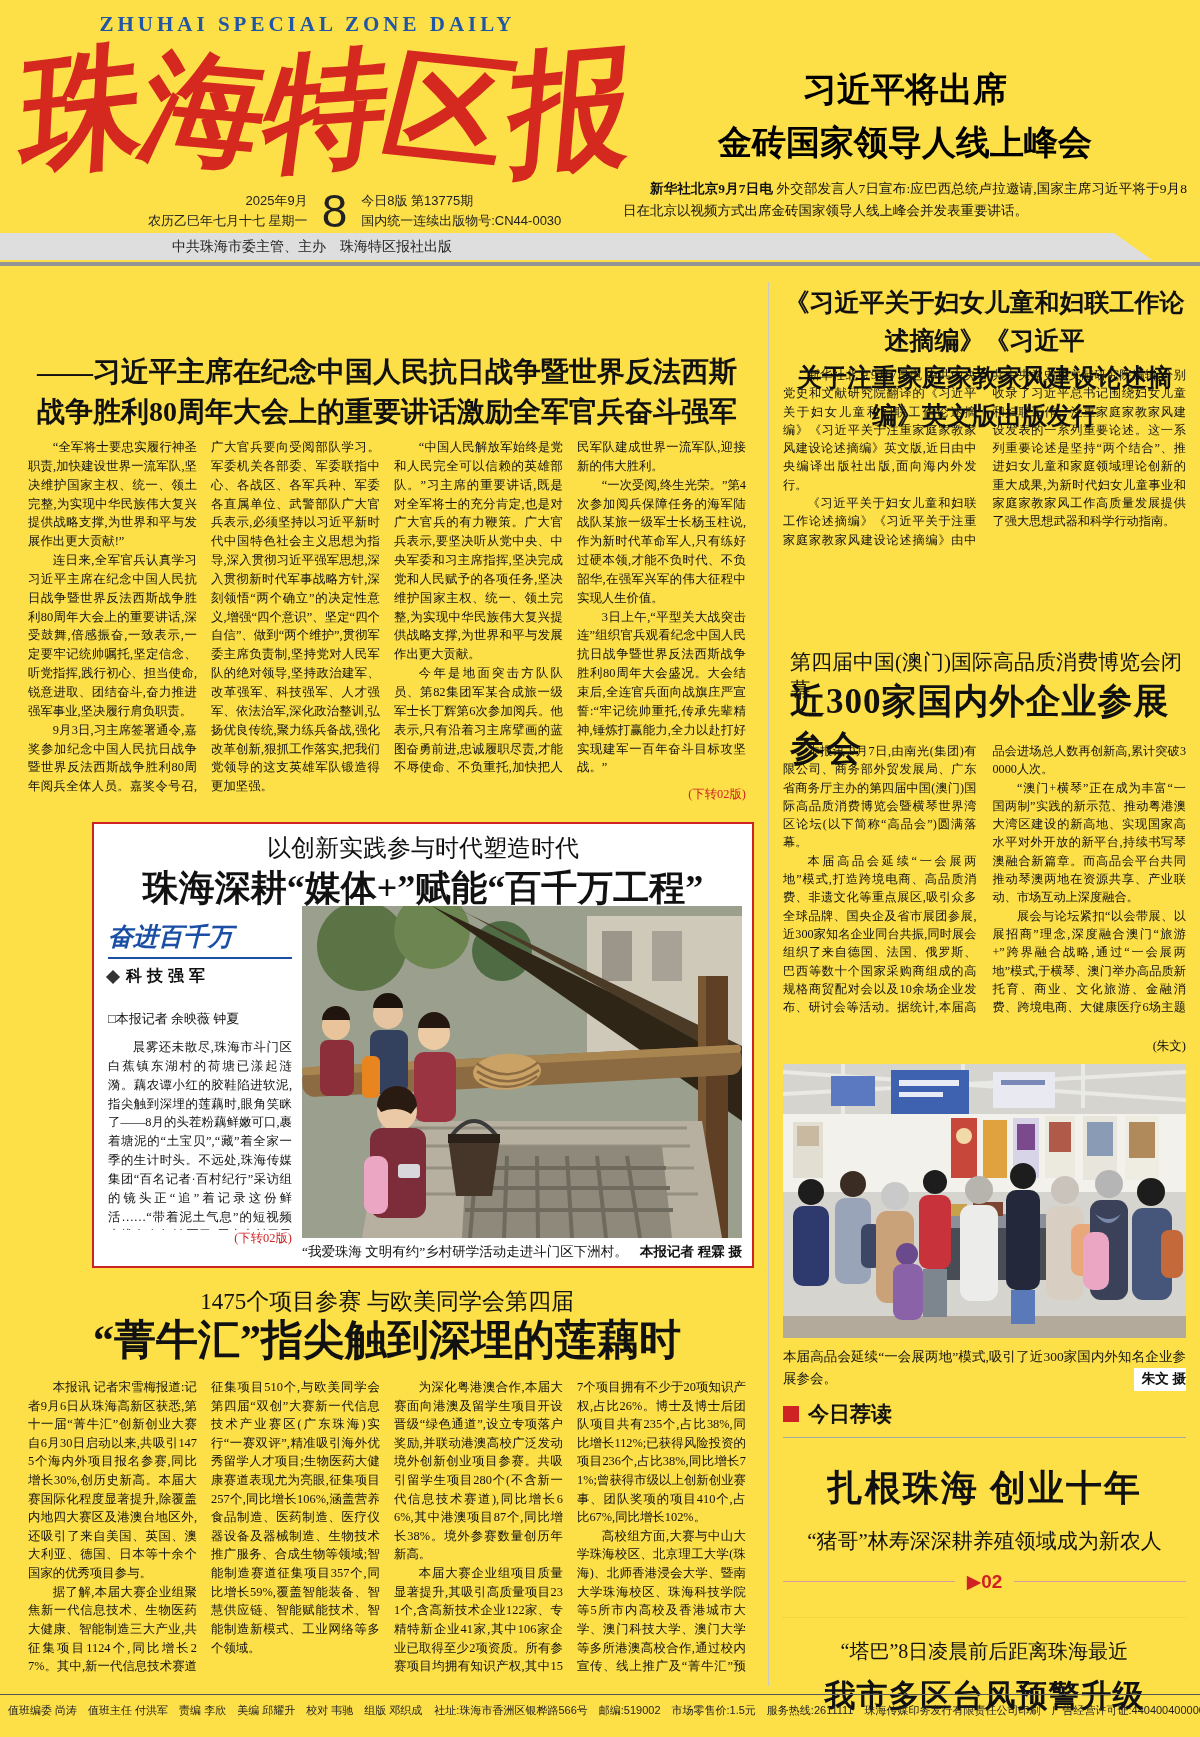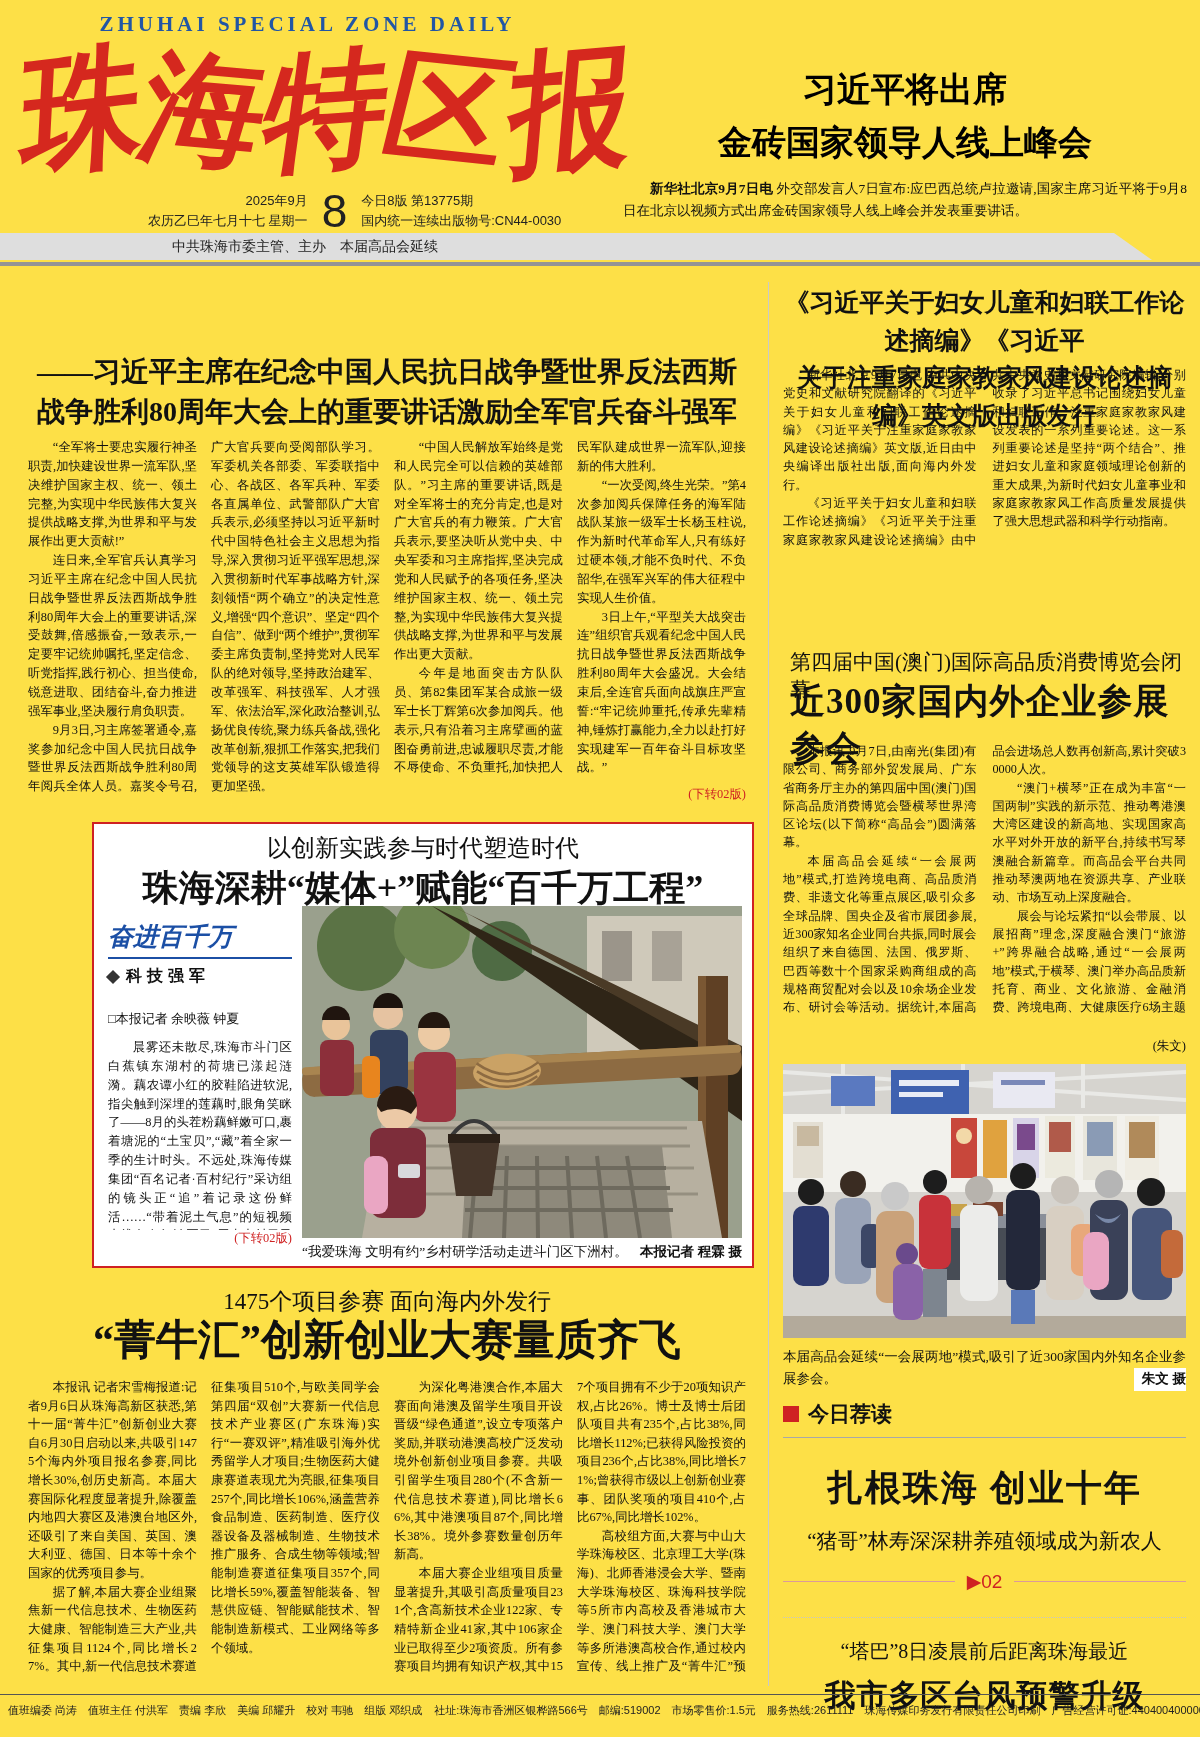--- a/index.html
+++ b/index.html
@@ -99,21 +99,21 @@
   .jinri { position:absolute; top:1400px; left:783px; width:403px; }
   .jinri-head { display:flex; align-items:center; gap:9px; border-bottom:1px solid #a8a8a8; padding-bottom:9px; }
   .jinri-sq { width:16px; height:16px; background:#cf2222; flex:0 0 auto; }
   .jinri-title { font-size:21px; font-weight:bold; font-family:"Liberation Sans","DejaVu Sans",sans-serif; }
   .rec { text-align:center; }
   .rec1 { margin-top:26px; }
   .rec1-headline { font-size:36px; font-weight:900; letter-spacing:2px; }
   .rec1-sub { margin-top:14px; font-size:21px; }
   .pageref { margin-top:15px; display:flex; align-items:center; gap:12px; }
   .pageref .ln { flex:1; height:1px; background:#dc9a9a; }
-  .pageref .pg { color:#cf2222; font-weight:normal; font-size:19px;
+  .pageref .pg { color:#cf2222; font-weight:bold; font-size:19px;
                  font-family:"Liberation Sans","DejaVu Sans",sans-serif; }
   .rec2 { margin-top:24px; padding-top:20px; border-top:1px dotted #c5c5c5; }
   .rec2-kicker { font-size:20px; }
   .rec2-headline { margin-top:10px; font-size:31px; font-weight:900; letter-spacing:1px; }
 
   
   .footer-line { position:absolute; top:1694px; left:0; width:1200px; border-top:1.5px solid #555; }
   .footer { position:absolute; top:1703px; left:8px; width:1184px; display:flex;
             justify-content:space-between; gap:12px; font-size:11px; color:#222;
             font-family:"Liberation Sans","DejaVu Sans",sans-serif; white-space:nowrap; }
@@ -145,21 +145,21 @@
   </div>
 
   <div class="summit-head">
     <div>习近平将出席</div>
     <div>金砖国家领导人线上峰会</div>
   </div>
   <div class="summit-body">
     <p><span class="lead">新华社北京9月7日电</span><span>  外交部发言人7日宣布:应巴西总统卢拉邀请,国家主席习近平将于9月8日在北京以视频方式出席金砖国家领导人线上峰会并发表重要讲话。</span></p>
   </div>
 
-  <div class="pubbar">中共珠海市委主管、主办　本届高品会延续</div>
+  <div class="pubbar">中共珠海市委主管、主办　珠海特区报社出版</div>
   <div class="publine"></div>
 
   <div class="mil-sub">
     <div>——习近平主席在纪念中国人民抗日战争暨世界反法西斯</div>
     <div>战争胜利80周年大会上的重要讲话激励全军官兵奋斗强军</div>
   </div>
   <div class="mil-body col-body">
       <p>“全军将士要忠实履行神圣职责,加快建设世界一流军队,坚决维护国家主权、统一、领土完整,为实现中华民族伟大复兴提供战略支撑,为世界和平与发展作出更大贡献!”</p>
       <p>连日来,全军官兵认真学习习近平主席在纪念中国人民抗日战争暨世界反法西斯战争胜利80周年大会上的重要讲话,深受鼓舞,倍感振奋,一致表示,一定要牢记统帅嘱托,坚定信念、听党指挥,践行初心、担当使命,锐意进取、团结奋斗,奋力推进强军事业,坚决履行肩负职责。</p>
       <p>9月3日,习主席签署通令,嘉奖参加纪念中国人民抗日战争暨世界反法西斯战争胜利80周年阅兵全体人员。嘉奖令号召,广大官兵要向受阅部队学习。军委机关各部委、军委联指中心、各战区、各军兵种、军委各直属单位、武警部队广大官兵表示,必须坚持以习近平新时代中国特色社会主义思想为指导,深入贯彻习近平强军思想,深入贯彻新时代军事战略方针,深刻领悟“两个确立”的决定性意义,增强“四个意识”、坚定“四个自信”、做到“两个维护”,贯彻军委主席负责制,坚持党对人民军队的绝对领导,坚持政治建军、改革强军、科技强军、人才强军、依法治军,深化政治整训,弘扬优良传统,聚力练兵备战,强化改革创新,狠抓工作落实,把我们党领导的这支英雄军队锻造得更加坚强。</p>
@@ -233,22 +233,22 @@
           <rect x="96" y="258" width="22" height="14" rx="3" fill="#d8d8dc"></rect>
         </g>
       </svg>
     </div>
     <div class="feature-caption">
       <span>“我爱珠海 文明有约”乡村研学活动走进斗门区下洲村。</span>
       <span class="credit">本报记者 程霖 摄</span>
     </div>
   </div>
 
-  <div class="comp-kicker">1475个项目参赛  面向海内外发行</div>
-  <div class="comp-headline">“菁牛汇”创新创业大赛量质齐飞</div>
+  <div class="comp-kicker">1475个项目参赛  与欧美同学会第四届</div>
+  <div class="comp-headline">“菁牛汇”指尖触到深埋的莲藕时</div>
   <div class="comp-body col-body">
       <p>本报讯  记者宋雪梅报道:记者9月6日从珠海高新区获悉,第十一届“菁牛汇”创新创业大赛自6月30日启动以来,共吸引1475个海内外项目报名参赛,同比增长30%,创历史新高。本届大赛国际化程度显著提升,除覆盖内地四大赛区及港澳台地区外,还吸引了来自美国、英国、澳大利亚、德国、日本等十余个国家的优秀项目参与。</p>
       <p>据了解,本届大赛企业组聚焦新一代信息技术、生物医药大健康、智能制造三大产业,共征集项目1124个,同比增长27%。其中,新一代信息技术赛道征集项目510个,与欧美同学会第四届“双创”大赛新一代信息技术产业赛区(广东珠海)实行“一赛双评”,精准吸引海外优秀留学人才项目;生物医药大健康赛道表现尤为亮眼,征集项目257个,同比增长106%,涵盖营养食品制造、医药制造、医疗仪器设备及器械制造、生物技术推广服务、合成生物等领域;智能制造赛道征集项目357个,同比增长59%,覆盖智能装备、智慧供应链、智能赋能技术、智能制造新模式、工业网络等多个领域。</p>
       <p>为深化粤港澳合作,本届大赛面向港澳及留学生项目开设晋级“绿色通道”,设立专项落户奖励,并联动港澳高校广泛发动境外创新创业项目参赛。共吸引留学生项目280个(不含新一代信息技术赛道),同比增长66%,其中港澳项目87个,同比增长38%。境外参赛数量创历年新高。</p>
       <p>本届大赛企业组项目质量显著提升,其吸引高质量项目231个,含高新技术企业122家、专精特新企业41家,其中106家企业已取得至少2项资质。所有参赛项目均拥有知识产权,其中157个项目拥有不少于20项知识产权,占比26%。博士及博士后团队项目共有235个,占比38%,同比增长112%;已获得风险投资的项目236个,占比38%,同比增长71%;曾获得市级以上创新创业赛事、团队奖项的项目410个,占比67%,同比增长102%。</p>
       <p>高校组方面,大赛与中山大学珠海校区、北京理工大学(珠海)、北师香港浸会大学、暨南大学珠海校区、珠海科技学院等5所市内高校及香港城市大学、澳门科技大学、澳门大学等多所港澳高校合作,通过校内宣传、线上推广及“菁牛汇”预选赛等多种形式广泛发动。高校组共征集参赛项目351个,同比增长38%,参赛高校突破100所,包括清华大学、北京大学、哈佛大学、斯坦福大学等国内外顶尖高校。</p>
     </div>
 
   <div class="divider-v"></div>
 

